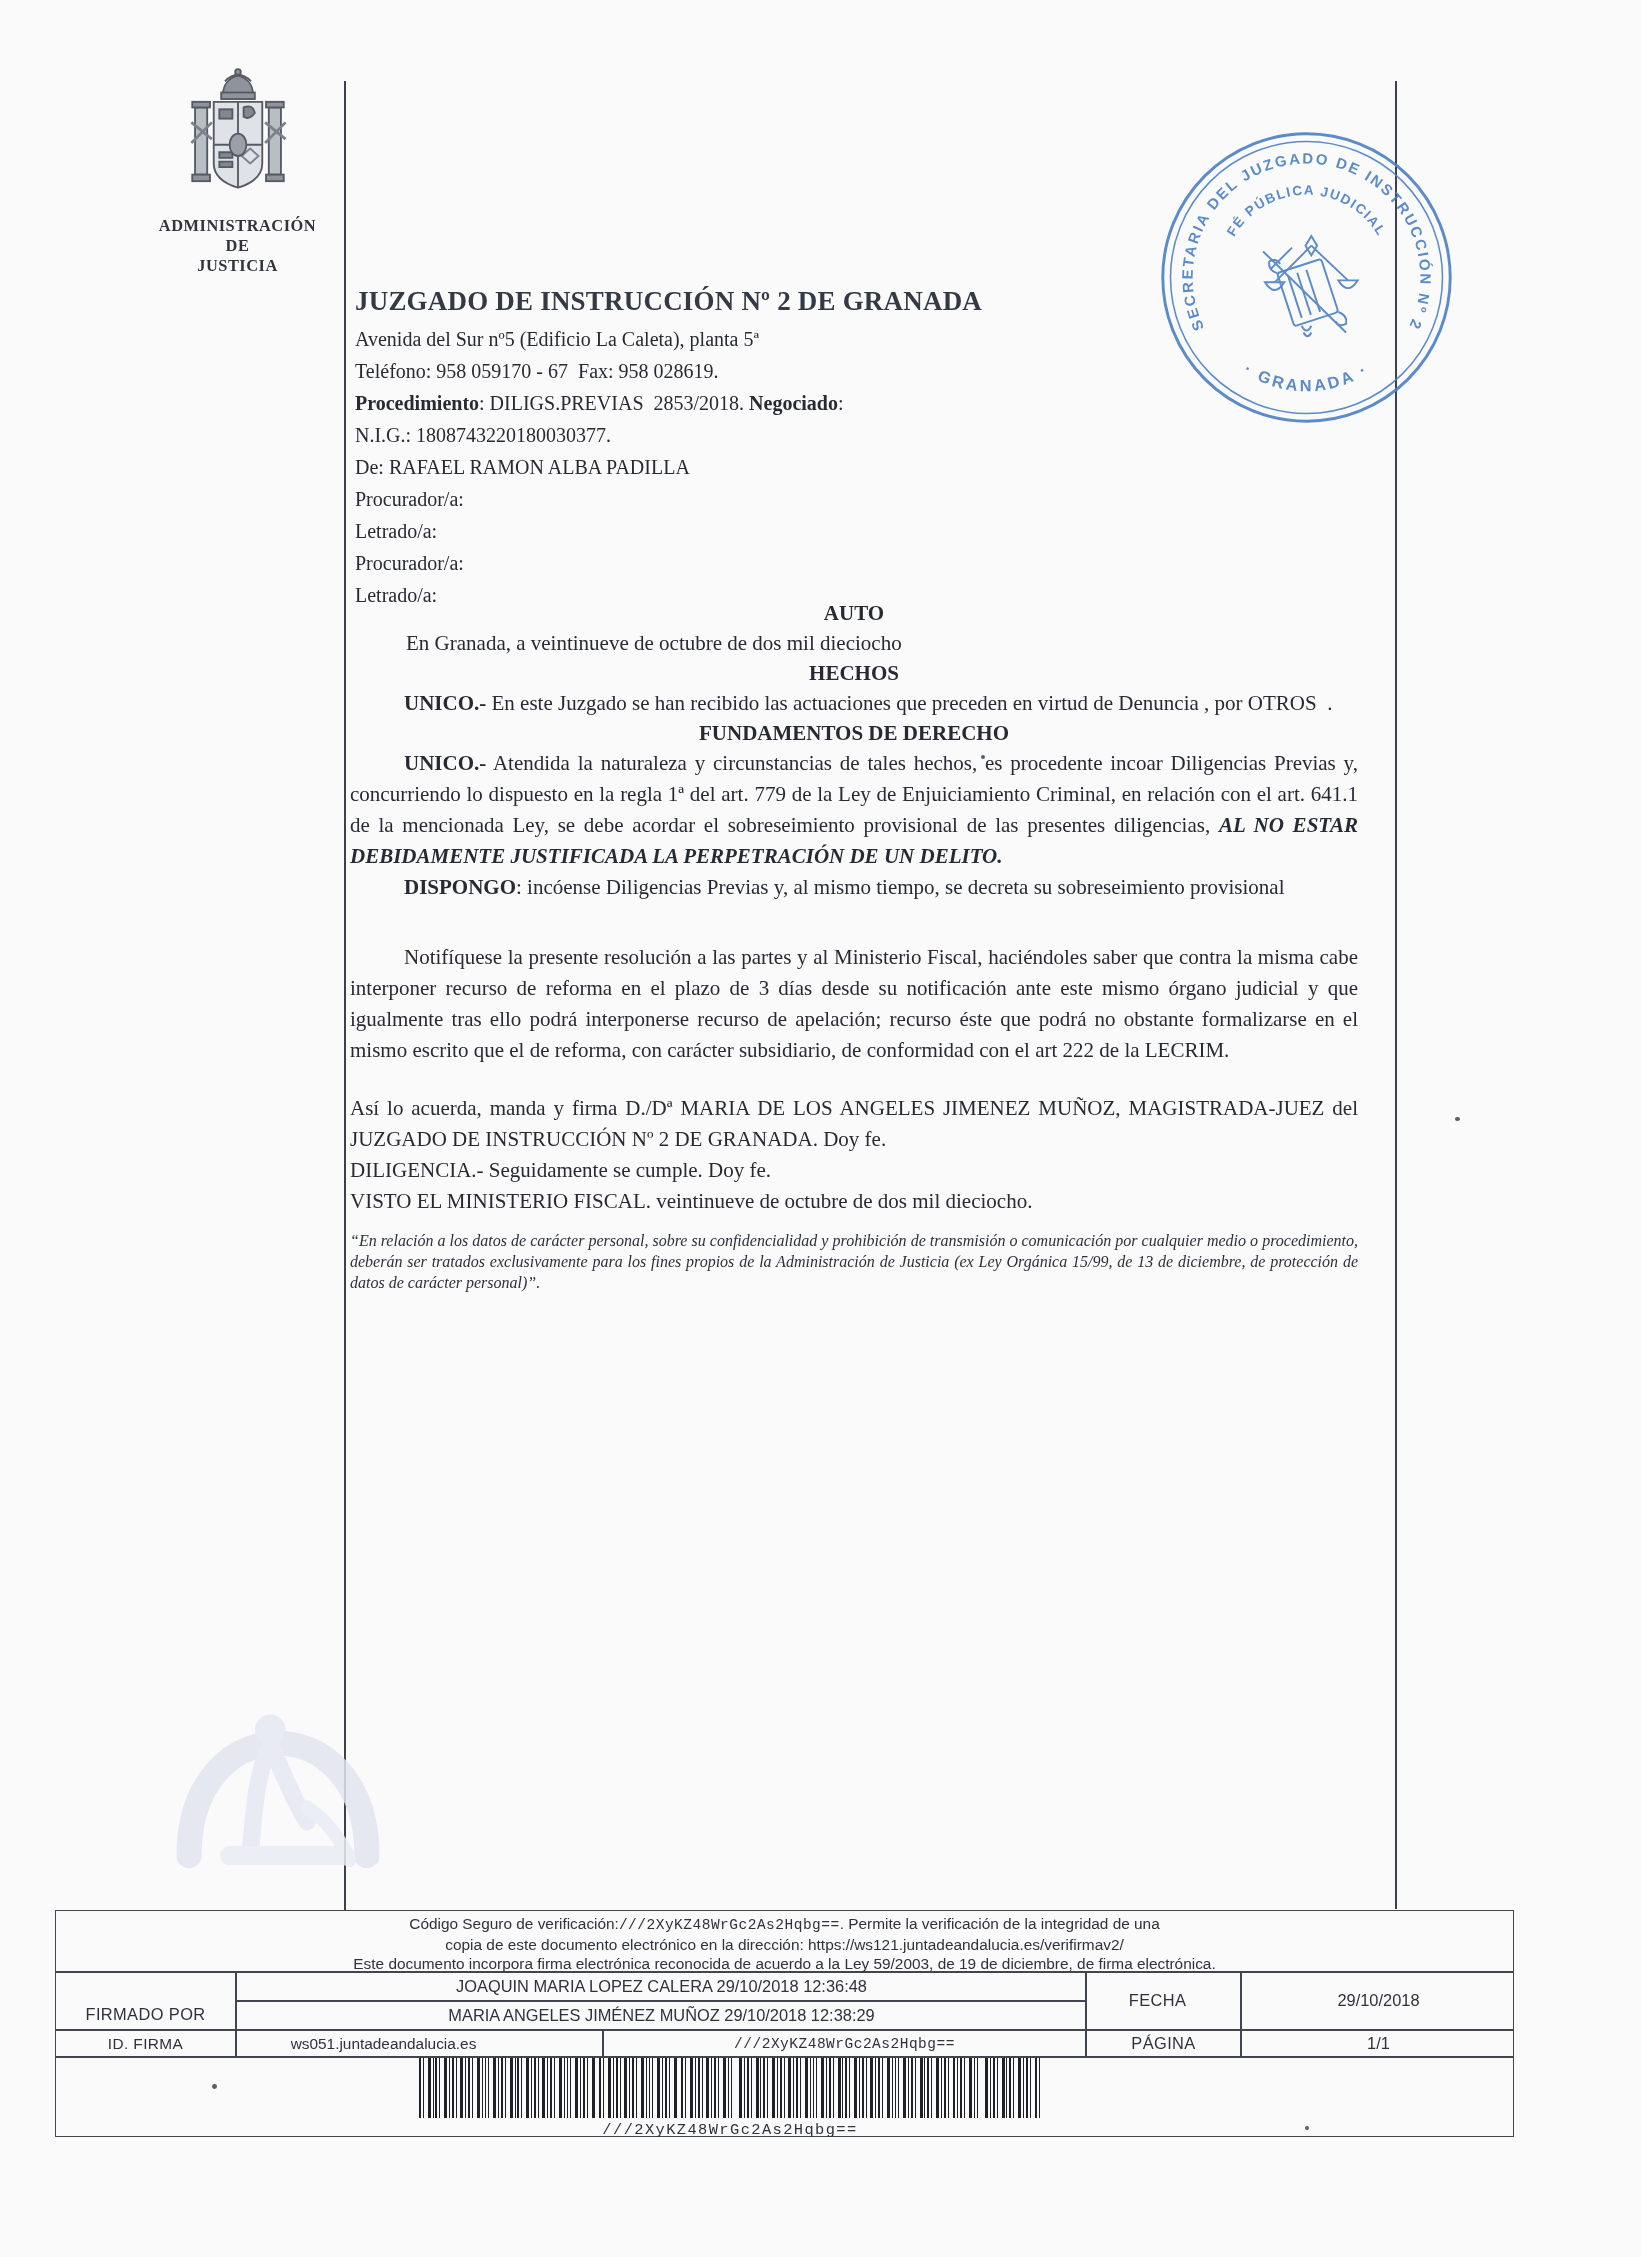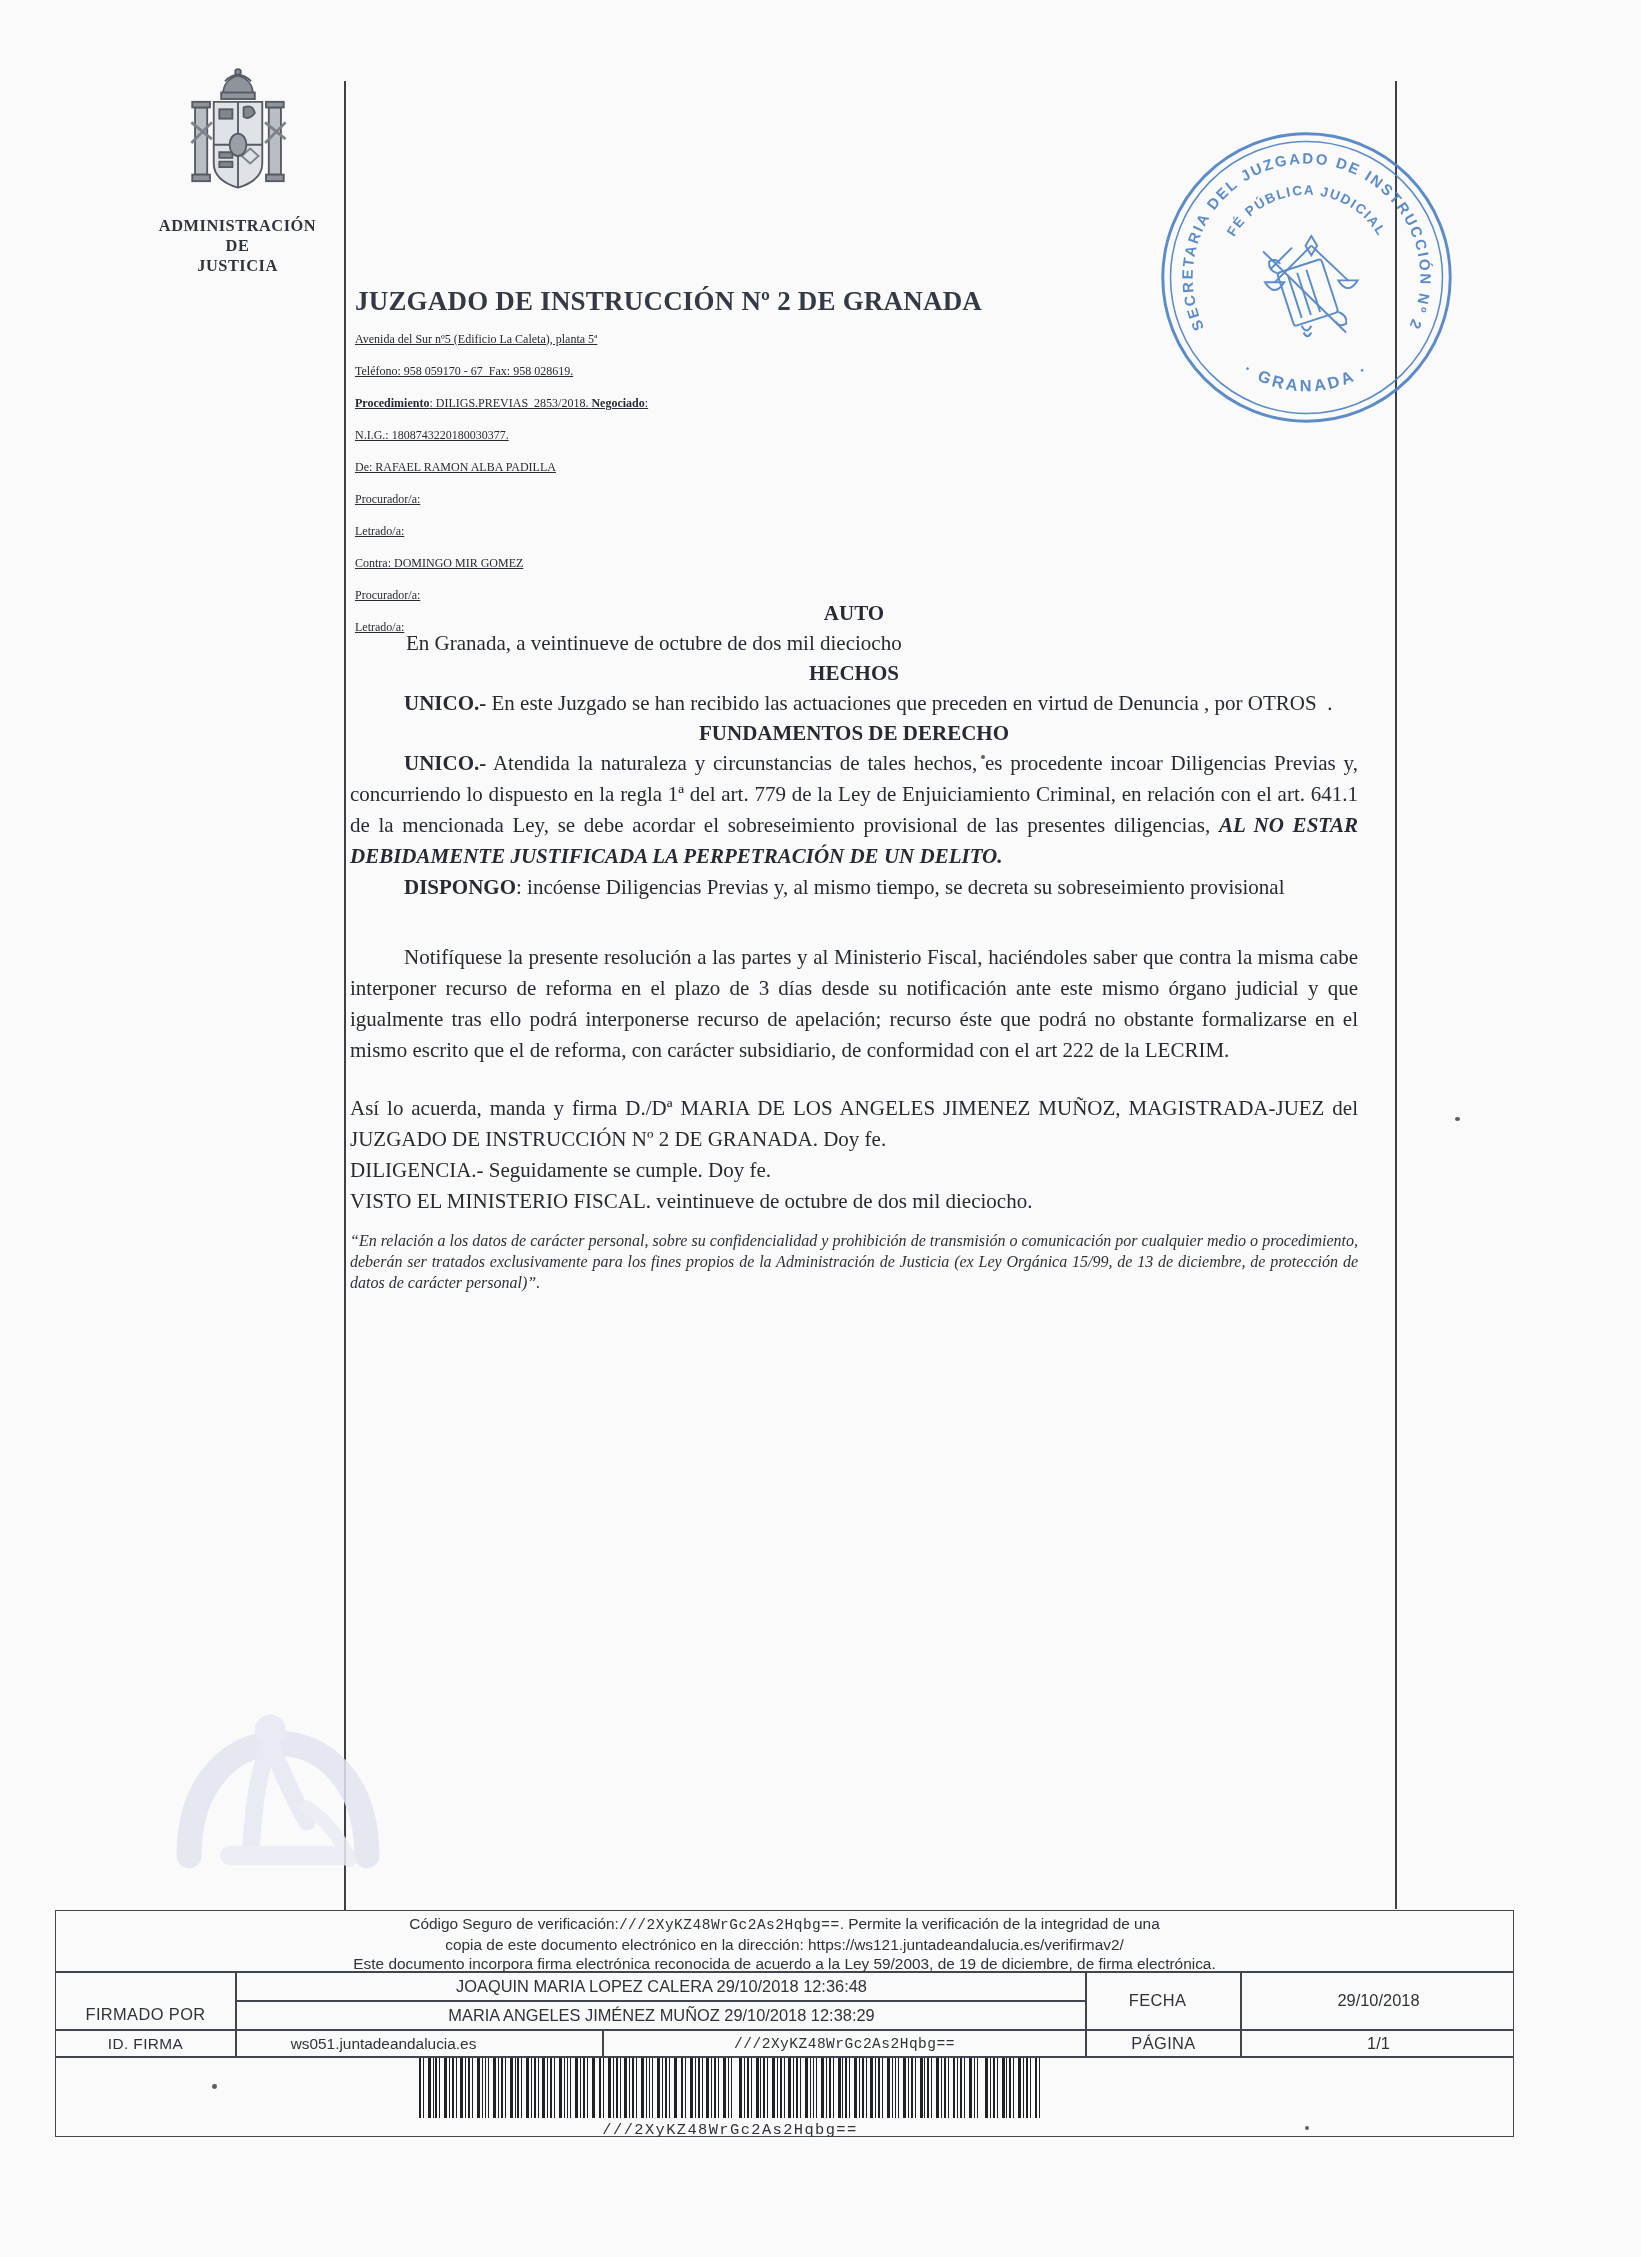--- a/index.html
+++ b/index.html
@@ -22,21 +22,21 @@
     text-align:center; font-weight:bold; font-size:16.4px; line-height:20px;
     letter-spacing:0.5px; color:#30343c;
   }
 
   
   .header-block { position:absolute; left:355px; top:246px; width:1014px;margin-top:40px; }
   .court-title {
     font-size:27px; font-weight:bold; color:#333a45; letter-spacing:0.2px;
     margin-bottom:5.8px; white-space:pre-wrap;
   }
-  .hdr-line { font-size:12px; line-height:32px; white-space:pre-wrap;text-decoration:underline; }
+  .hdr-line { font-size:20px; line-height:32px; white-space:pre-wrap; }
   .hdr-line b { font-weight:bold; }
 
   
   .stamp { position:absolute; left:1157px; top:128px; width:299px; height:299px; opacity:.92; z-index:5; }
   .stamp text { font-family:"Liberation Sans",sans-serif; font-weight:bold; fill:#4e82c4; }
   .stamp .t-outer { font-size:15.5px; letter-spacing:2.2px; }
   .stamp .t-bottom { font-size:17px; letter-spacing:3px; }
   .stamp .t-inner { font-size:14px; letter-spacing:1.6px; }
 
   
@@ -124,21 +124,20 @@
 
   <div class="header-block">
     <div class="court-title">JUZGADO DE INSTRUCCIÓN Nº 2 DE GRANADA</div>
     <div class="hdr-line">Avenida del Sur nº5 (Edificio La Caleta), planta 5ª</div>
     <div class="hdr-line">Teléfono: 958 059170 - 67  Fax: 958 028619.</div>
     <div class="hdr-line"><b>Procedimiento</b><span>: DILIGS.PREVIAS  2853/2018. </span><b>Negociado</b><span>:</span></div>
     <div class="hdr-line">N.I.G.: 1808743220180030377.</div>
     <div class="hdr-line">De: RAFAEL RAMON ALBA PADILLA</div>
     <div class="hdr-line">Procurador/a:</div>
     <div class="hdr-line">Letrado/a:</div>
-    <div class="hdr-line">Contra: DOMINGO MIR GOMEZ</div>
     <div class="hdr-line">Procurador/a:</div>
     <div class="hdr-line">Letrado/a:</div>
   </div>
 
   <svg class="stamp" viewBox="0 0 310 310">
     <defs>
       <path id="arcTop" d="M 48.1 204.9 A 118 118 0 1 1 261.9 204.9"></path>
       <path id="arcBottom" d="M 52.8 214 A 118 118 0 0 0 257.2 214"></path>
       <path id="arcInner" d="M 71.9 177.3 A 86 86 0 1 1 238.1 177.3"></path>
     </defs>

